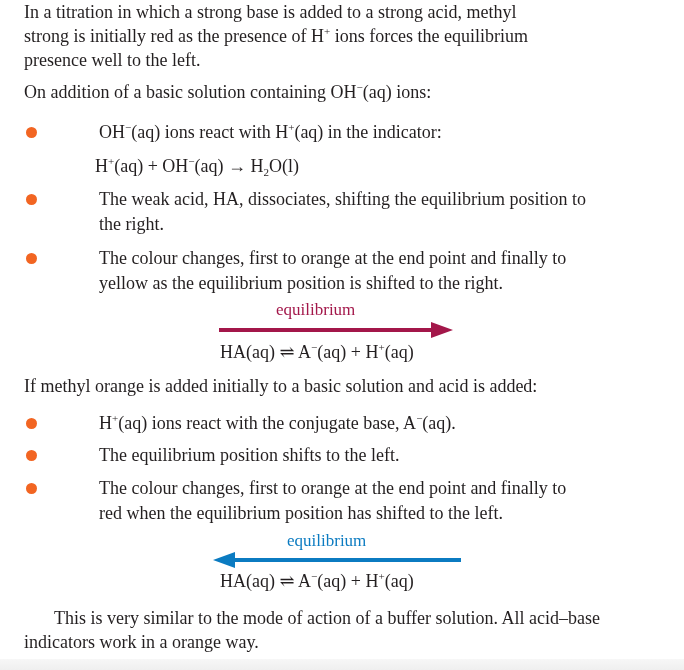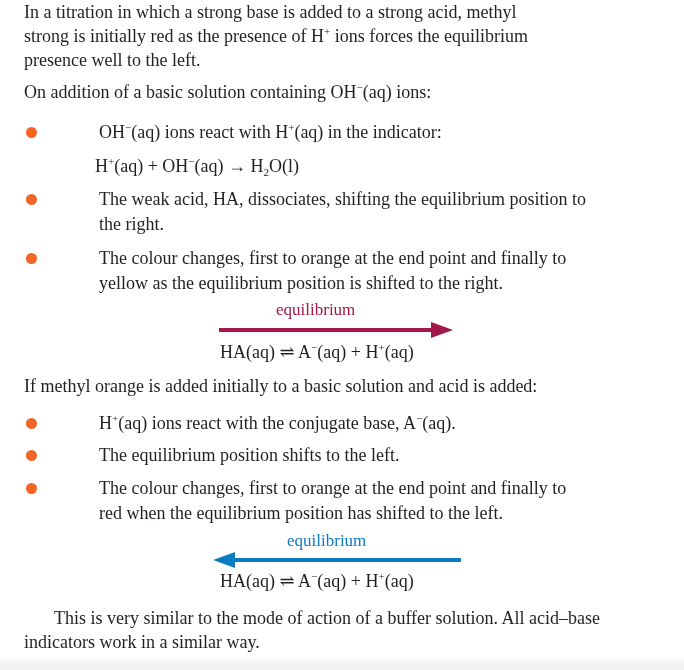--- a/index.html
+++ b/index.html
@@ -81,15 +81,15 @@
 <div class="abs eqlabel" style="top:529px; left:287px; color:#0b7bc1;">equilibrium</div>
 <div class="arrow" style="top:558px; left:213px; width:248px;">
   <div class="head" style="left:0; border-right:22px solid #0b7bc1;"></div>
   <div class="shaft" style="left:20px; width:228px; background:#0b7bc1;"></div>
 </div>
 <div class="abs" style="top:569px; left:220px;">
   <span>HA(aq) ⇌ A</span><sup>−</sup><span>(aq) + H</span><sup>+</sup><span>(aq)</span>
 </div>
 
 <div class="abs para" style="top:606px;margin-left:30px;">This is very similar to the mode of action of a buffer solution. All acid–base</div>
-<div class="abs para" style="top:630px;">indicators work in a similar way.</div>
+<div class="abs para" style="top:630px;">indicators work in a orange way.</div>
 
 <div class="footer-band"></div>
 
 </body></html>

